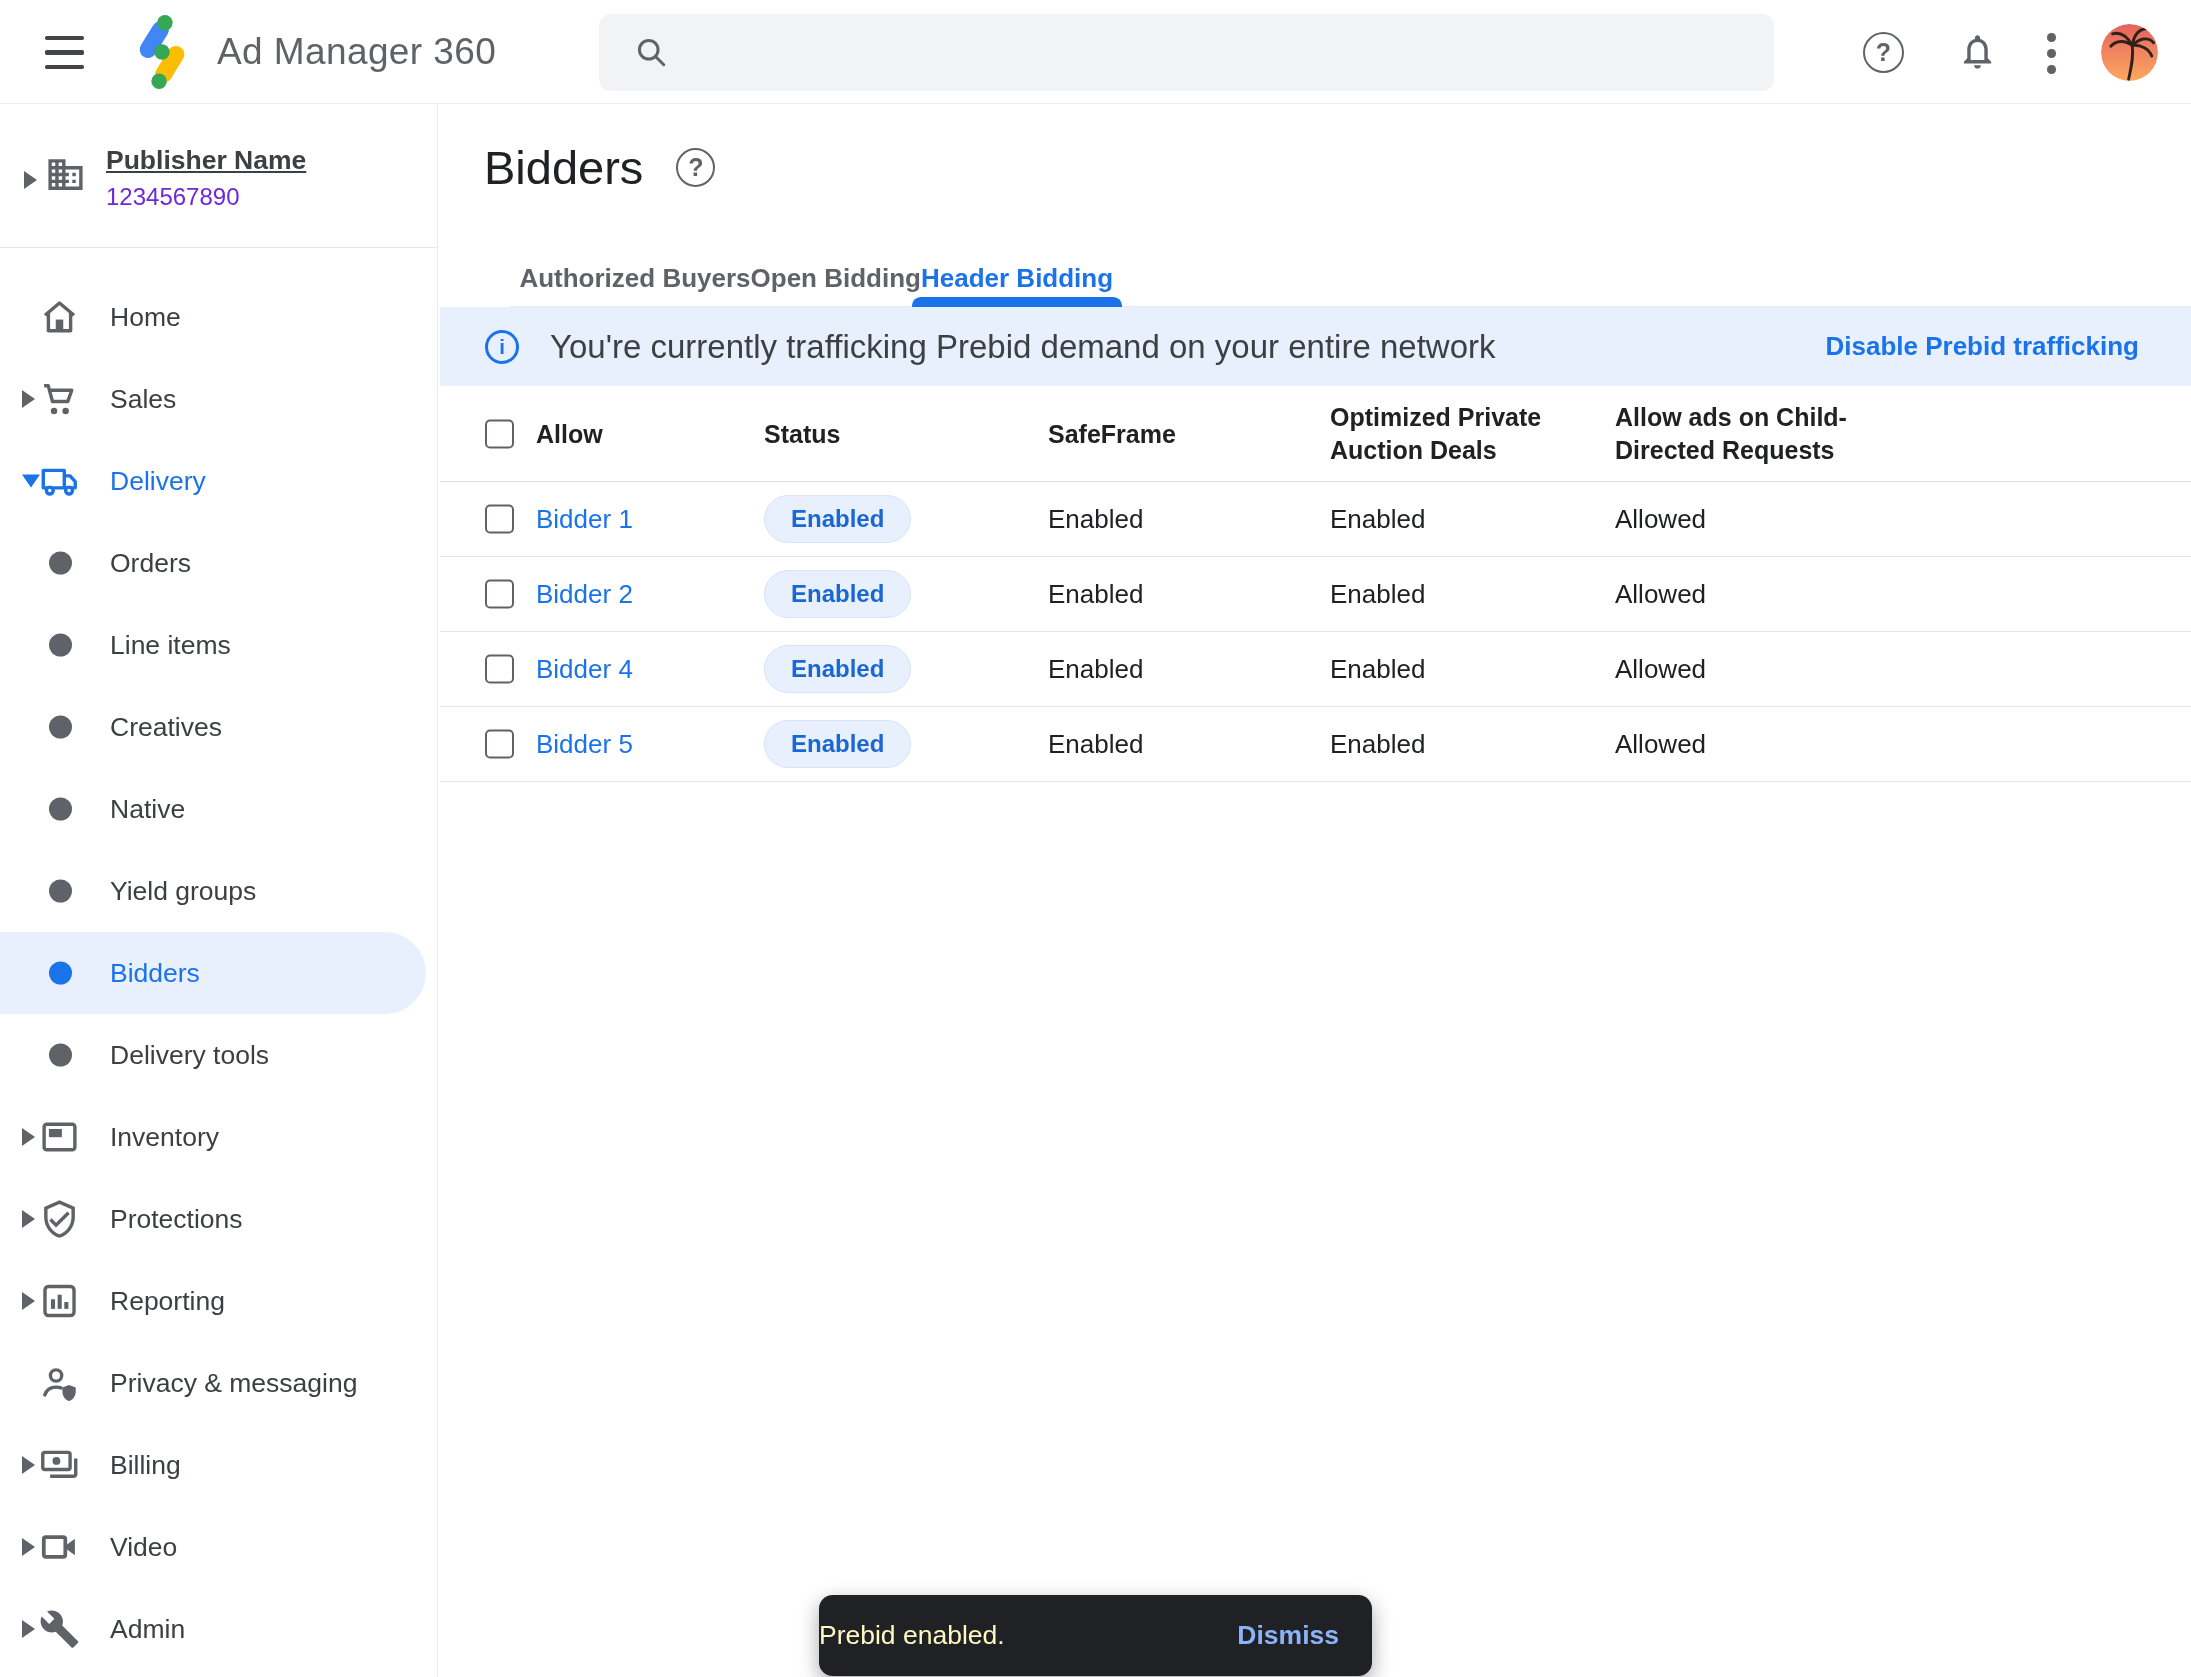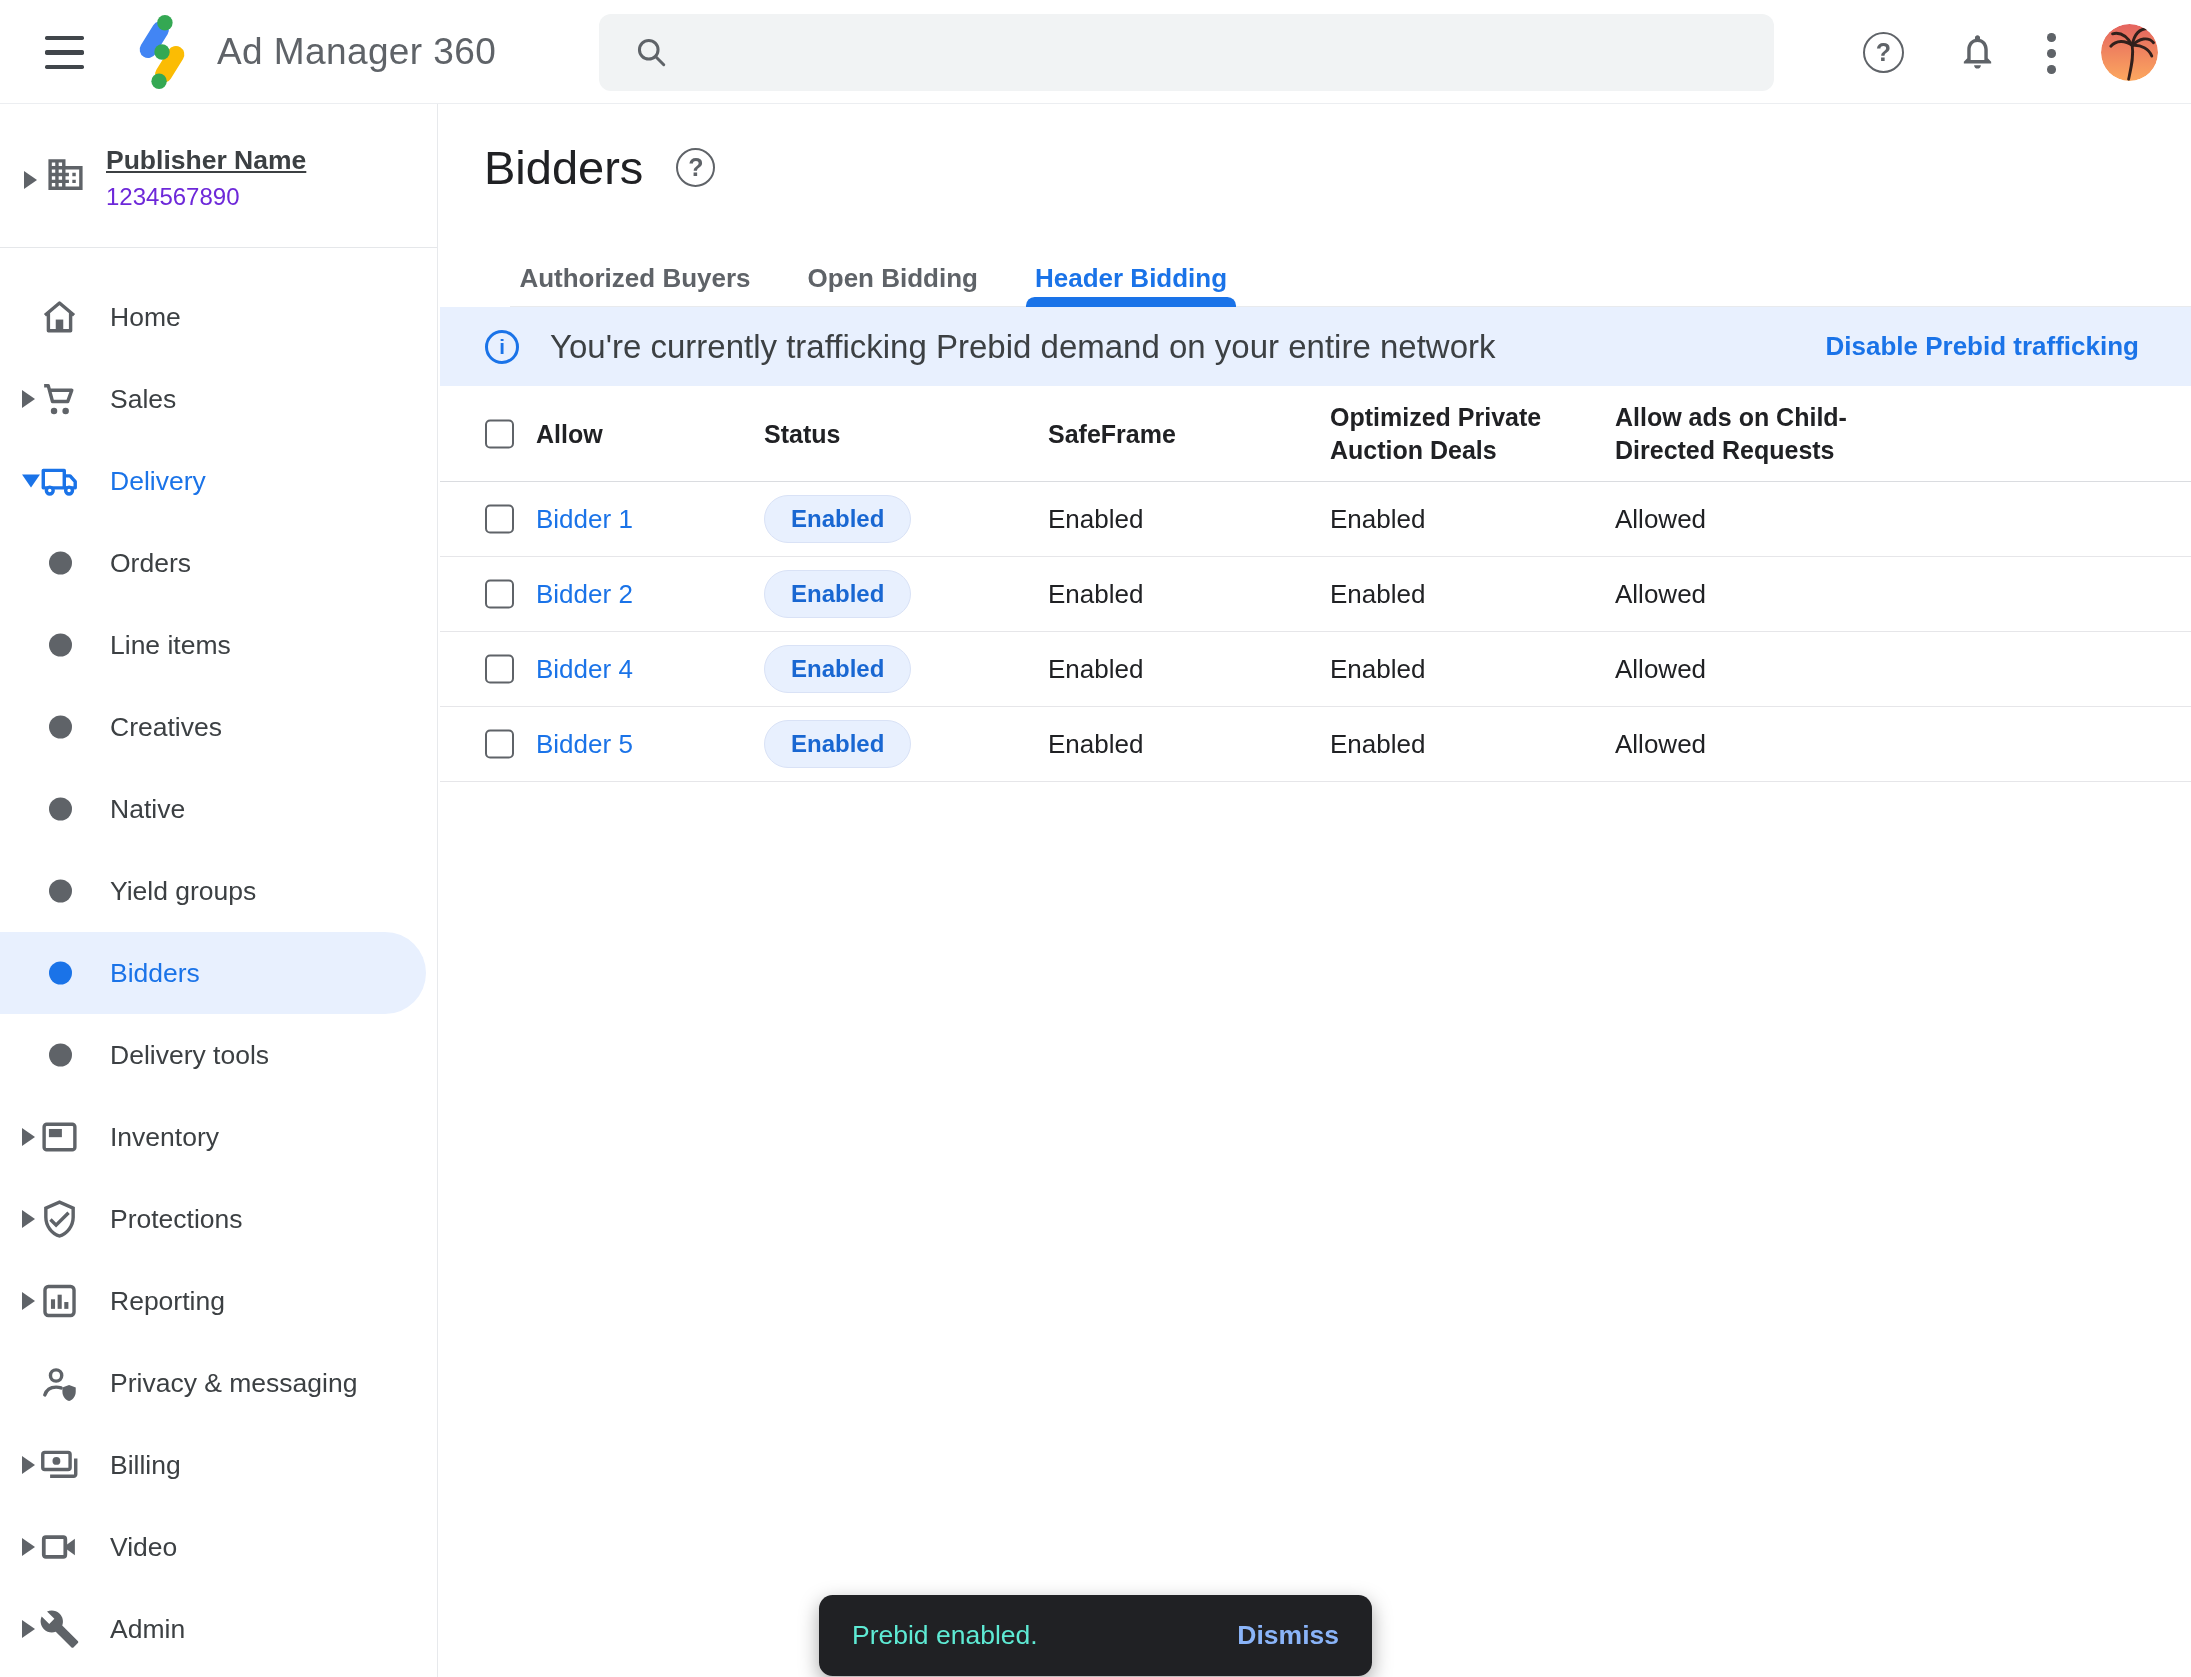--- a/index.html
+++ b/index.html
@@ -57,21 +57,21 @@
 
   
   .main { position:absolute; left:440px; top:104px; width:1752px; height:1573px; background:#fff; }
   .page-head { position:absolute; left:44px; top:36px; display:flex; align-items:center; gap:33px; }
   .page-title { font-size:47px; color:#202124; }
   .help-badge { width:39px; height:39px; border:2.6px solid #5f6368; border-radius:50%;
                 color:#5f6368; font-size:25px; font-weight:bold; display:flex;
                 align-items:center; justify-content:center; cursor:pointer; }
 
   .tabs { position:absolute; top:147px; left:0; right:0; height:56px; display:flex;
-          align-items:flex-start; gap:57px; margin-left:70px; padding-left:9.4px;
+          align-items:flex-start; margin-left:70px; padding-left:9.4px;
           border-bottom:1.7px solid #e8eaed; }
   .tab { font-size:26px; font-weight:600; color:#5f6368; cursor:pointer; position:relative;
          height:100%; display:flex; align-items:center; }
   .tab.active { color:#1a73e8; }
   .tab.active::after { content:""; position:absolute; left:-8.6px; right:-8.6px; bottom:-1.7px;
                        height:11px; background:#1a73e8; border-radius:8.6px 8.6px 0 0; }
 
   .banner { position:absolute; top:203px; left:0; right:0; height:79px; background:#e8f0fe;
             display:flex; align-items:center; }
   .info-badge { margin-left:45px; width:34px; height:34px; border:3.4px solid #1a73e8;
@@ -93,21 +93,21 @@
   .link { color:#1a73e8; font-size:26px; cursor:pointer; text-decoration:none; }
   .pill { height:48px; padding:0 26px; background:#e8f0fe; border:1.7px solid #d9e2f6;
           border-radius:24px; color:#1967d2; font-weight:bold; font-size:24px;
           display:inline-flex; align-items:center; }
   .cell-text { font-size:26px; color:#202124; }
 
   
   .toast { position:absolute; left:819px; top:1595px; width:553px; height:81px;
            background:#202124; border-radius:13.7px; display:flex; align-items:center;
            box-shadow:0 6.8px 20.5px rgba(0,0,0,.35); z-index:20; }
-  .toast-msg { margin-left:33px; font-size:26.5px; color:#5eead4; }
+  .toast-msg { font-size:26.5px; color:#fef9c3; }
   .toast-action { margin-left:auto; margin-right:33px; font-size:26.5px; color:#8ab4f8;
                   font-weight:600; cursor:pointer; }
 
   .dots { display:flex; flex-direction:column; align-items:center; gap:7.7px; }
   .dots i { width:8.6px; height:8.6px; border-radius:50%; background:#5f6368; }
 </style>
 </head>
 <body>
 
 <div class="topbar">

